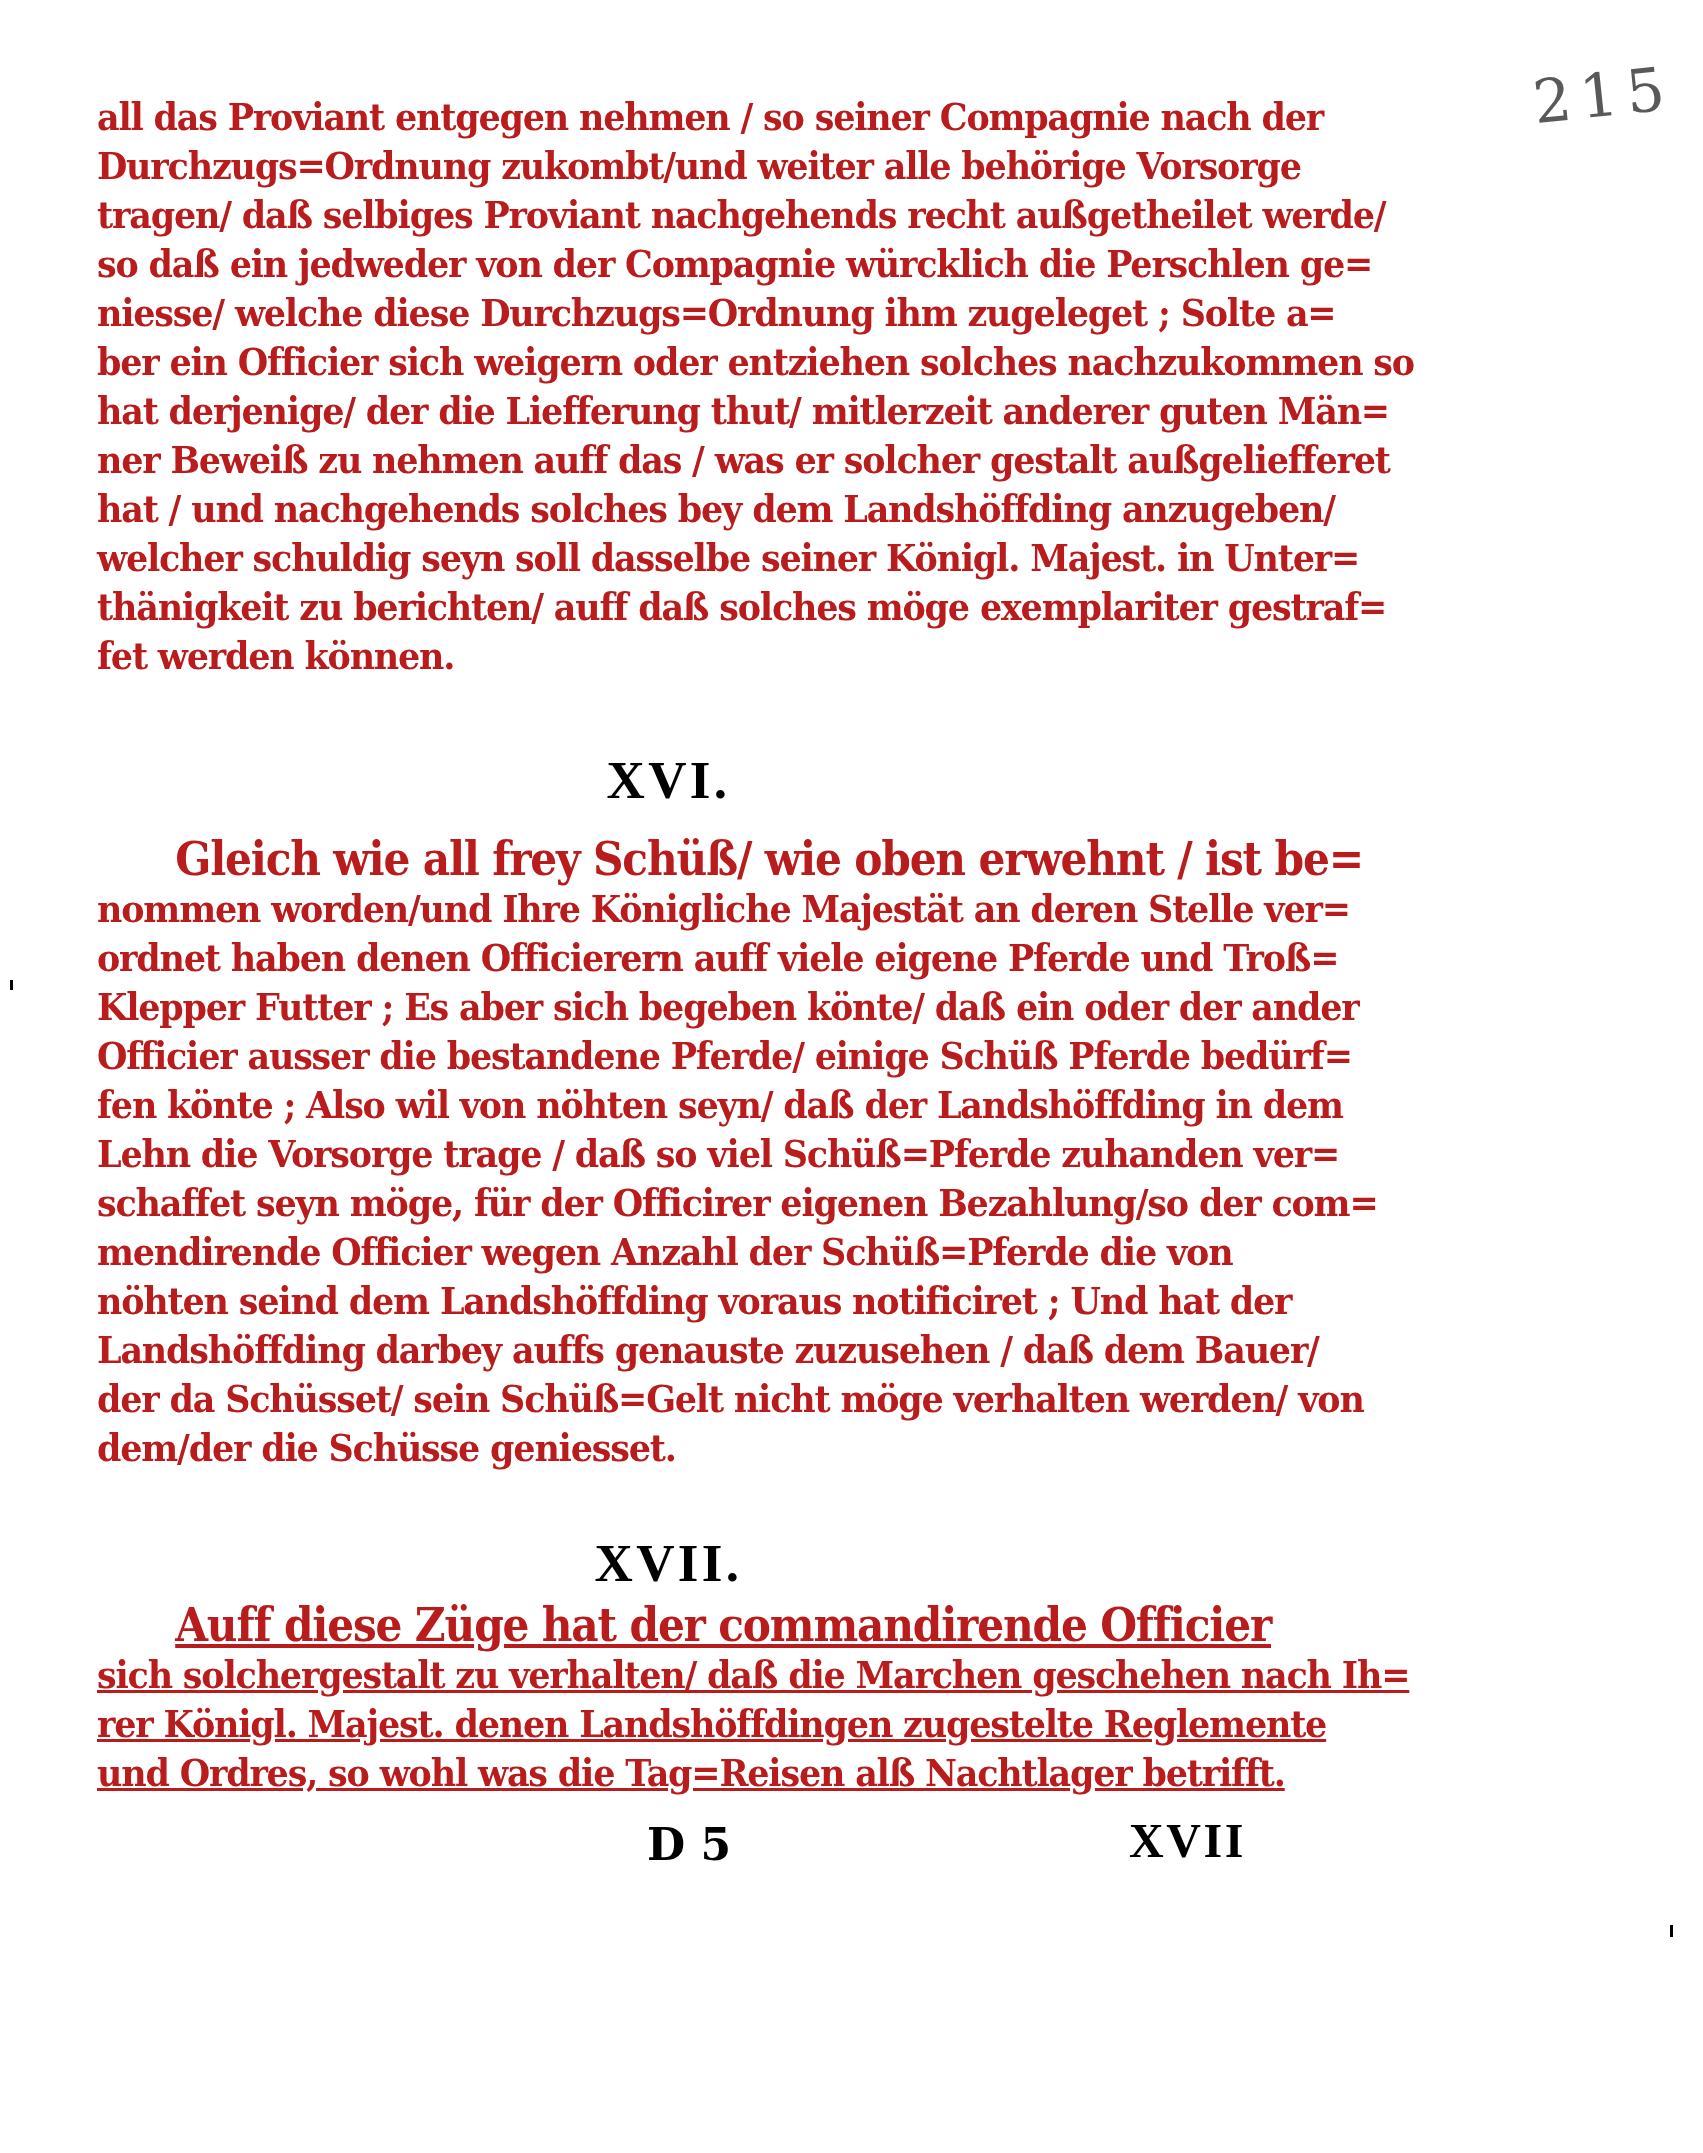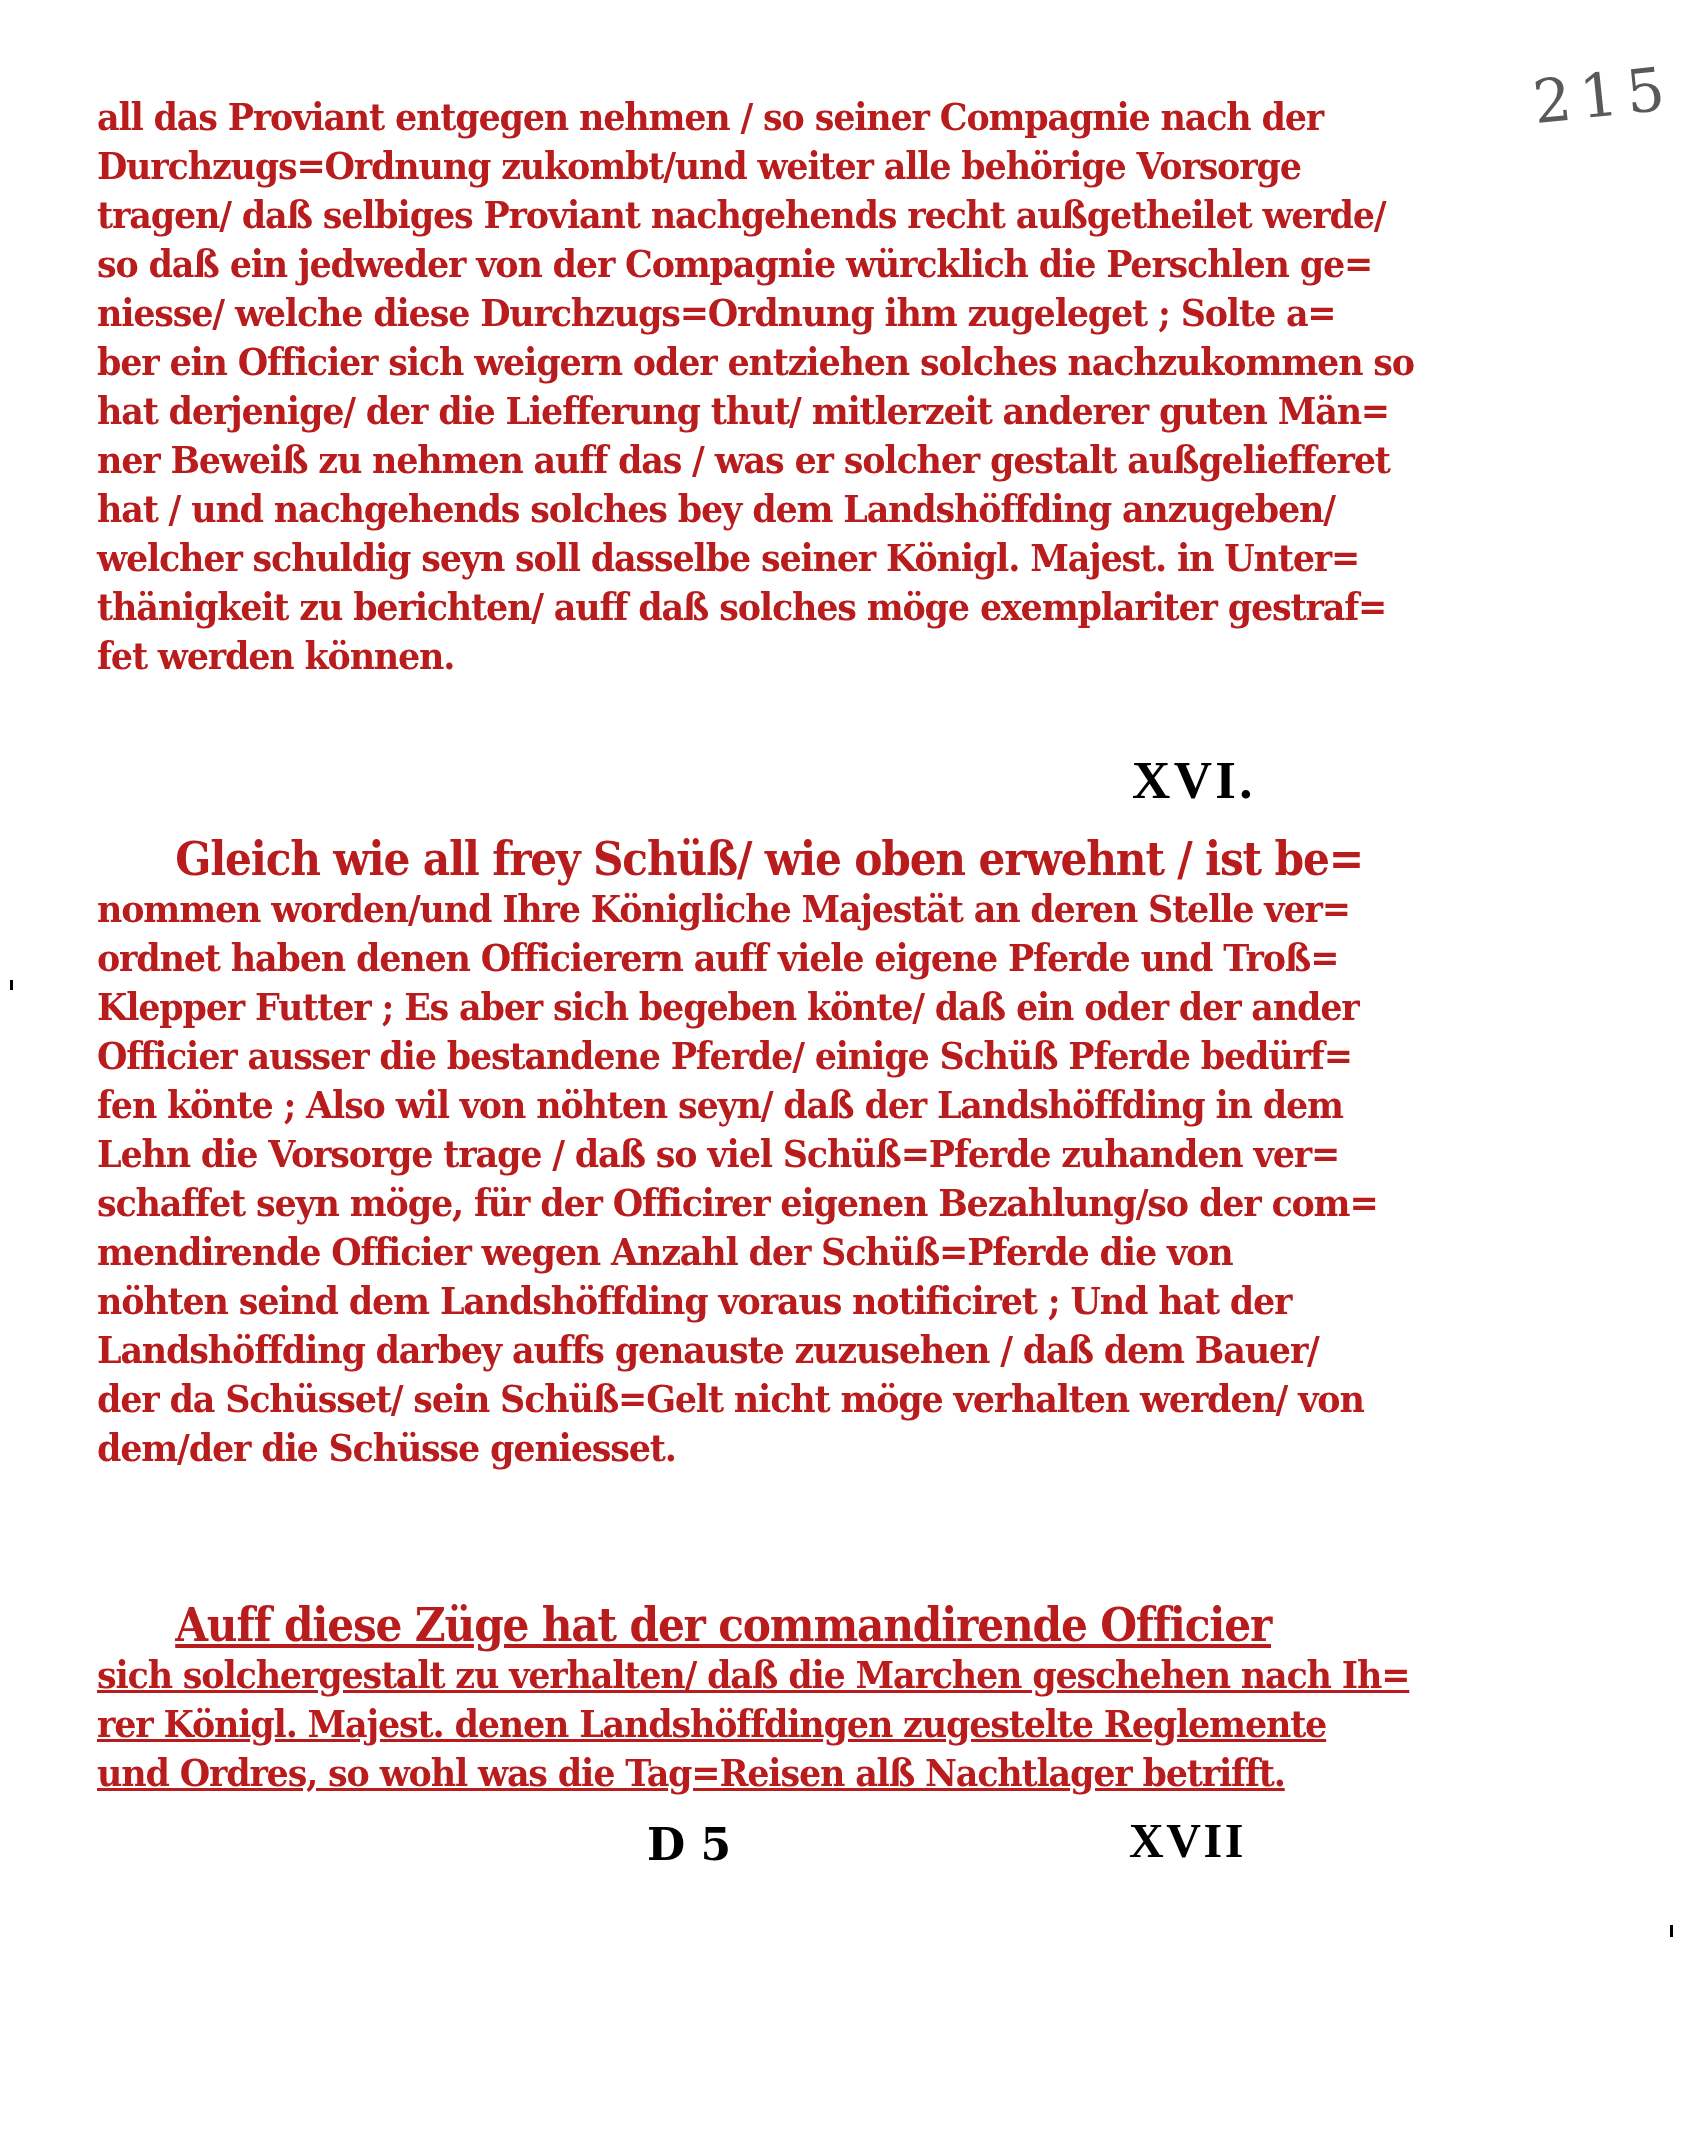--- a/index.html
+++ b/index.html
@@ -15,21 +15,21 @@
     font-family: "DejaVu Serif", serif; color: #b91c1c;
   }
   .line {
     display: block; white-space: nowrap; font-size: 38px; line-height: 49px;
     font-weight: bold; letter-spacing: -1.3px; transform-origin: left center;
     transform: scaleX(0.92);
   }
   .line.indent { padding-left: 85px; }
   .line.lead { font-size: 46px; }
   .heading {
-    position: absolute; width: 1175px; left: 81px; text-align: right;
+    position: absolute; width: 1175px; left: 81px; text-align: center;
     font-family: "Liberation Serif", serif; font-weight: bold; font-size: 53px; letter-spacing: 3.4px; color: #000;
   }
   .footer-sig {
     position: absolute; left: 647px; top: 1819px;
     font-family: "DejaVu Serif", serif; font-weight: bold; font-size: 44px; color: #000;
   }
   .footer-catch {
     position: absolute; left: 1129px; top: 1813px;
     font-family: "Liberation Serif", serif; font-weight: bold; font-size: 48px; letter-spacing: 2.6px; color: #000;
   }
@@ -68,20 +68,21 @@
     <span class="line">fen könte ; Also wil von nöhten seyn/ daß der Landshöffding in dem</span>
     <span class="line">Lehn die Vorsorge trage / daß so viel Schüß=Pferde zuhanden ver=</span>
     <span class="line">schaffet seyn möge, für der Officirer eigenen Bezahlung/so der com=</span>
     <span class="line">mendirende Officier wegen Anzahl der Schüß=Pferde die von</span>
     <span class="line">nöhten seind dem Landshöffding voraus notificiret ; Und hat der</span>
     <span class="line">Landshöffding darbey auffs genauste zuzusehen / daß dem Bauer/</span>
     <span class="line">der da Schüsset/ sein Schüß=Gelt nicht möge verhalten werden/ von</span>
     <span class="line">dem/der die Schüsse geniesset.</span>
   </div>
 
+  <div class="heading" style="top:1533px;">XVII.</div>
 
   <div class="text-block" style="top:1601px;text-decoration:underline;">
     <span class="line indent lead">Auff diese Züge hat der commandirende Officier</span>
     <span class="line">sich solchergestalt zu verhalten/ daß die Marchen geschehen nach Ih=</span>
     <span class="line">rer Königl. Majest. denen Landshöffdingen zugestelte Reglemente</span>
     <span class="line">und Ordres, so wohl was die Tag=Reisen alß Nachtlager betrifft.</span>
   </div>
 
   <div class="footer-sig">D 5</div>
   <div class="footer-catch">XVII</div>

